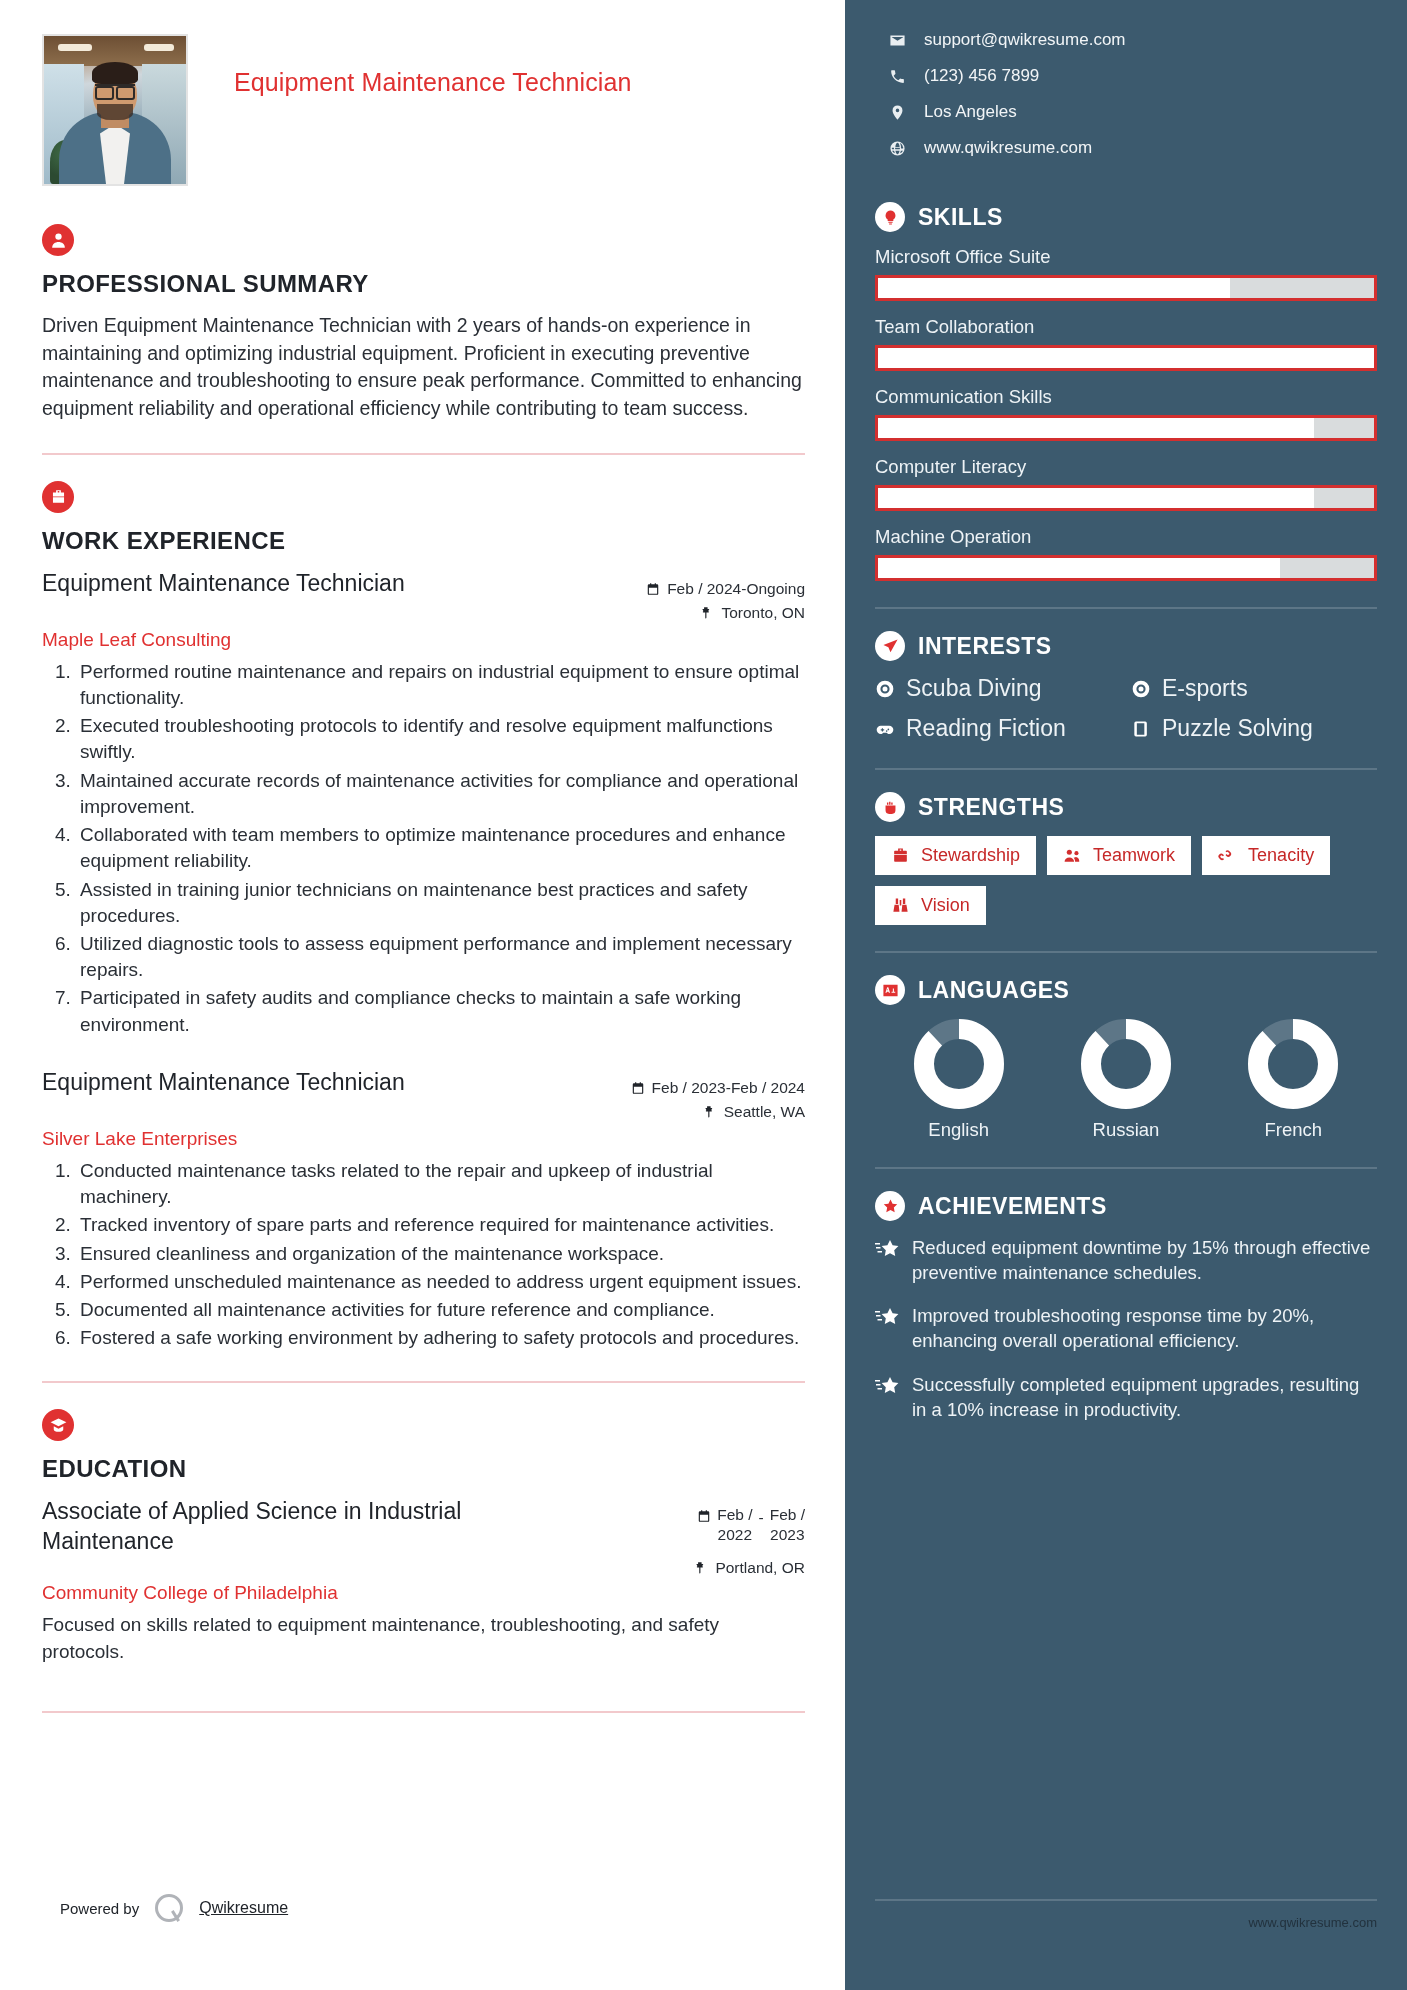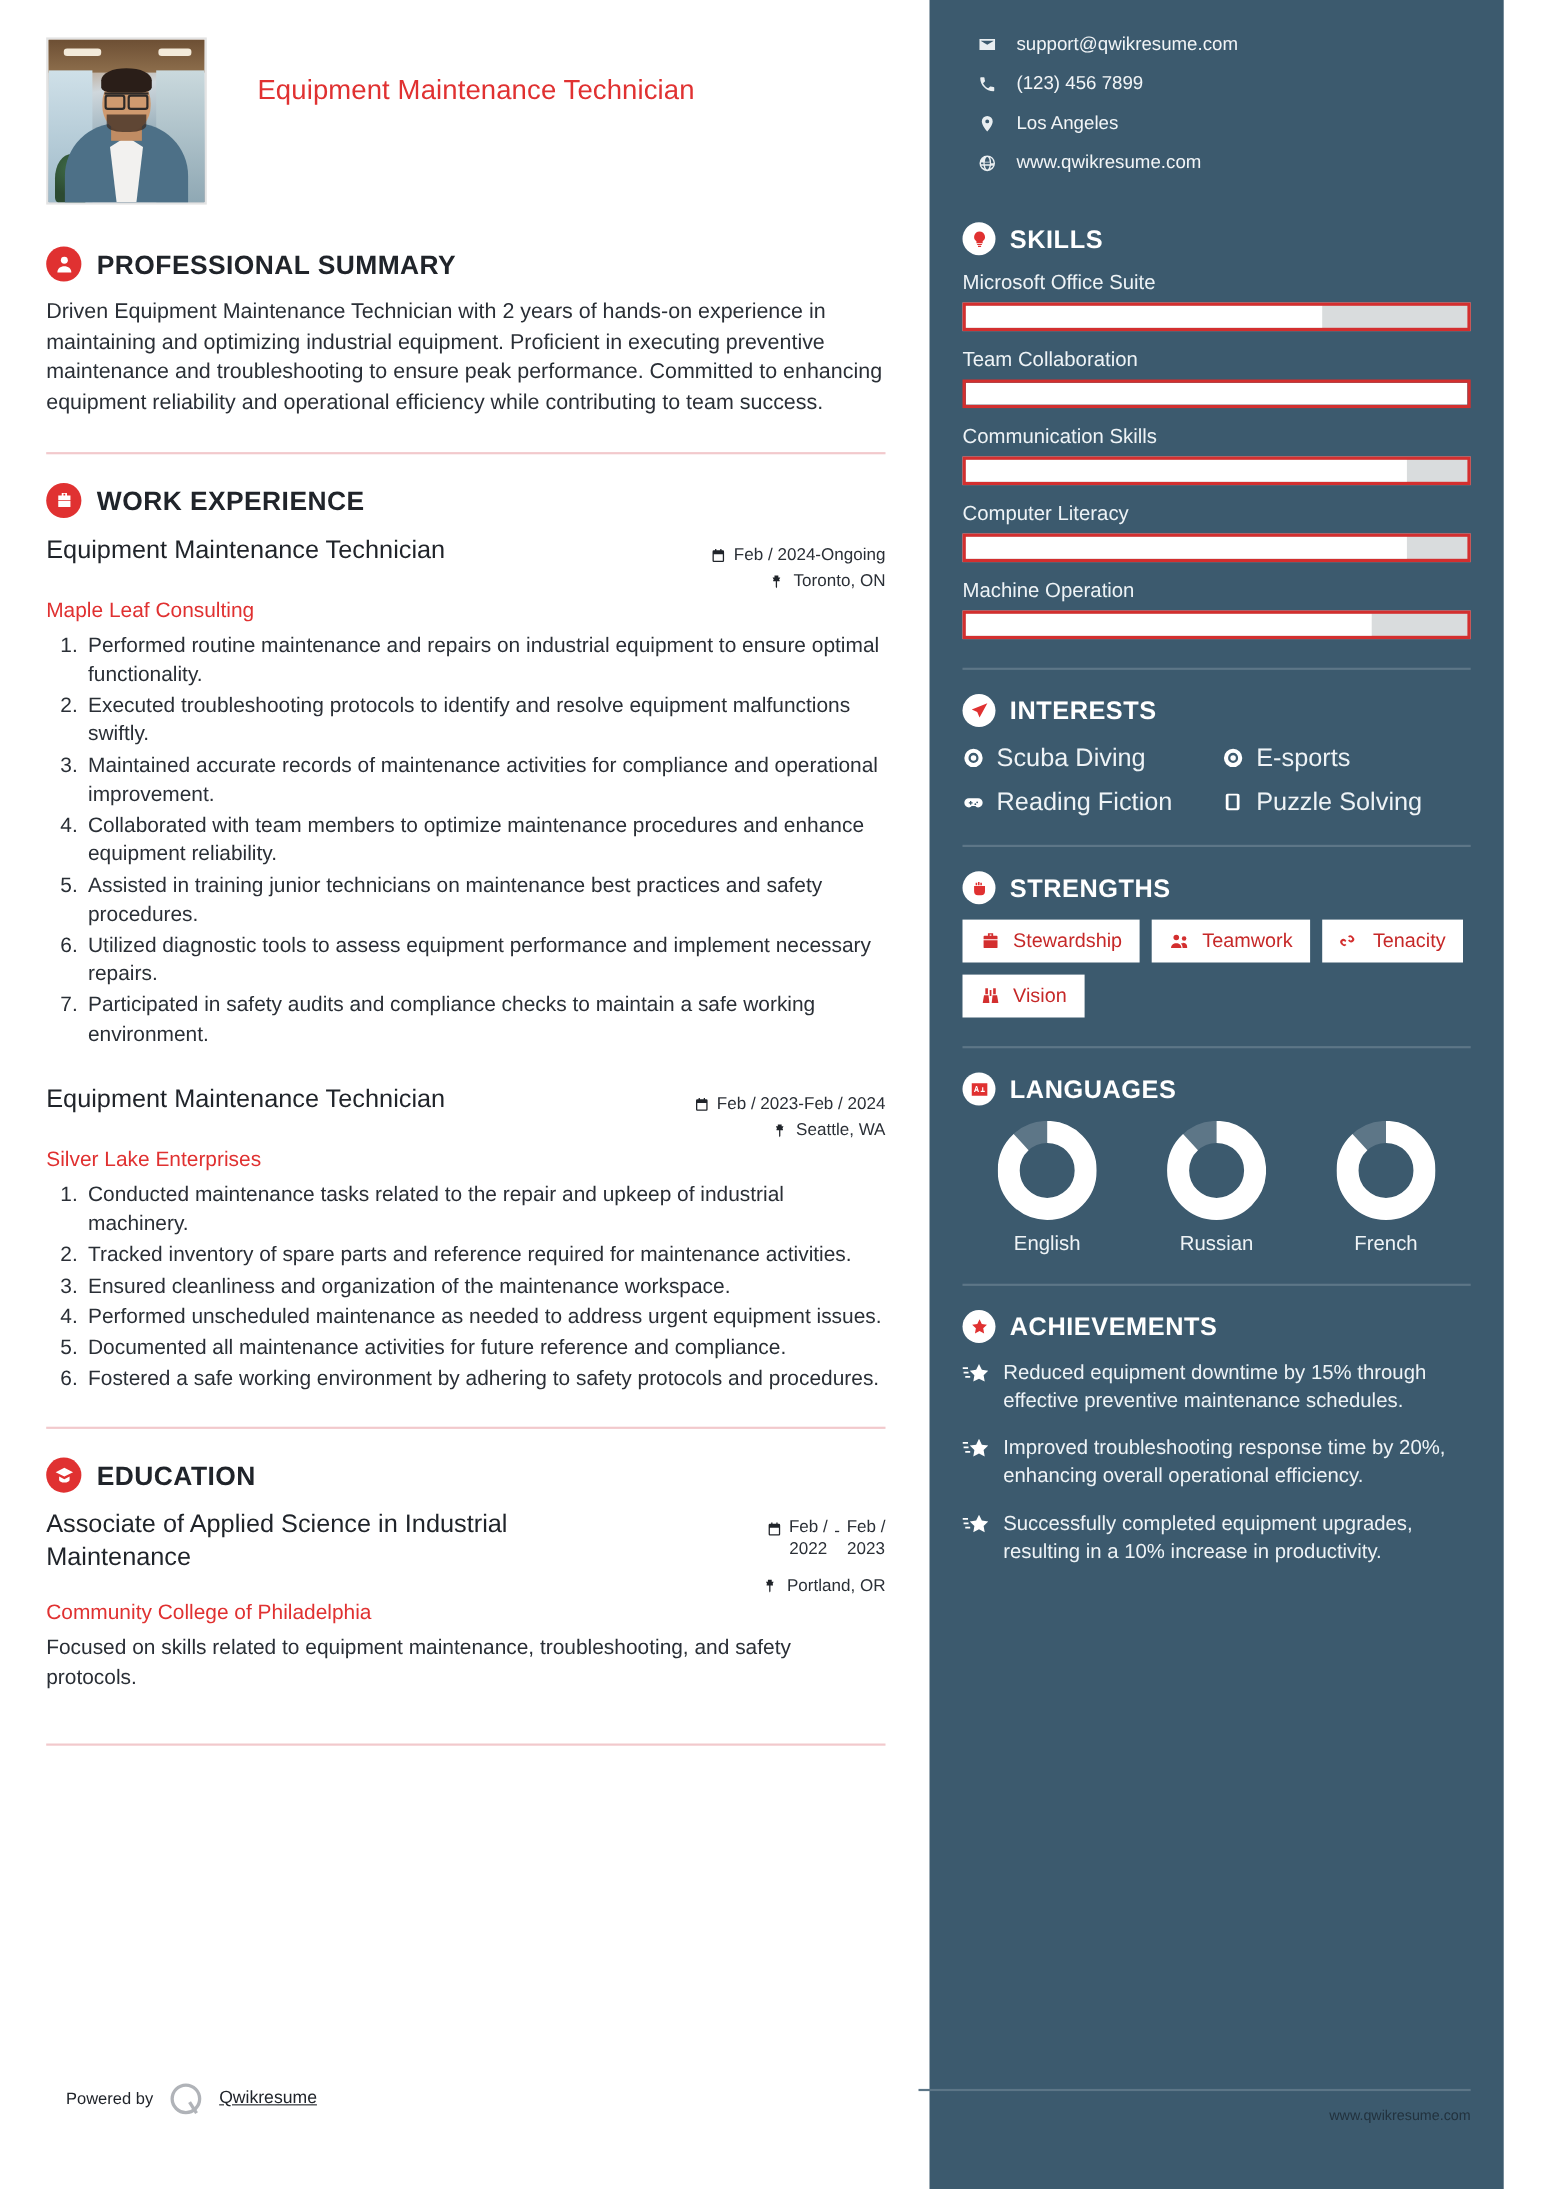--- a/index.html
+++ b/index.html
@@ -85,23 +85,24 @@
   }
   .role {
     font-size: 25px;
     color: #e03131;
     margin-top: 8px;
     letter-spacing: 0.1px;
   }
 
   .sec-head {
     display: flex;
-    align-items: flex-end;
+    align-items: flex-start;
     gap: 14px;
     margin-bottom: 14px;
+    flex-direction: column;
   }
   .sec-head .badge {
     width: 32px; height: 32px; border-radius: 50%;
     background: #e03131; color: #fff;
     display: flex; align-items: center; justify-content: center;
     flex: 0 0 auto;
   }
   .sec-head .badge svg { width: 19px; height: 19px; fill: #fff; }
   .sec-title {
     font-size: 24px; font-weight: 700; color: #20242a; letter-spacing: .4px;
@@ -162,21 +163,21 @@
   .footer .qmark:after {
     content: ""; position: absolute; width: 3px; height: 12px;
     background: #b0b3b8; right: 3px; bottom: -3px; transform: rotate(-32deg);
   }
   .footer .brand {
     font-size: 16px; color: #20242a; text-decoration: underline; font-weight: 500;
   }
 
   
   .right {
-    width: 522px;
+    width: 562px;
     background: #3c5a6e;
     padding: 30px 30px 0 30px;
     position: relative;
     color: #ffffff;
   }
 
   .contact-list { margin-bottom: 44px; padding-left: 14px; }
   .contact-item {
     display: flex; align-items: center; gap: 18px;
     font-size: 17px; color: #f2f5f7; margin-bottom: 16px;

